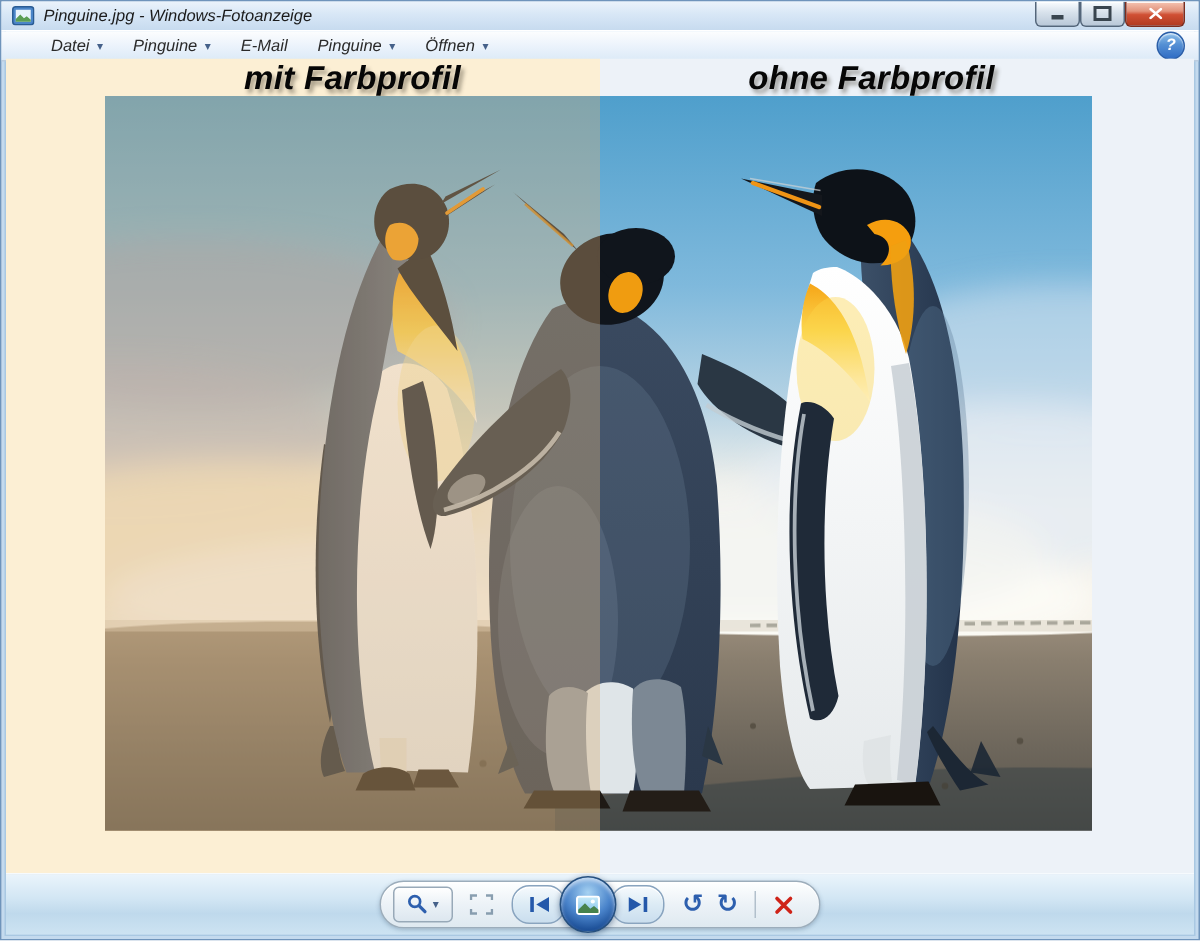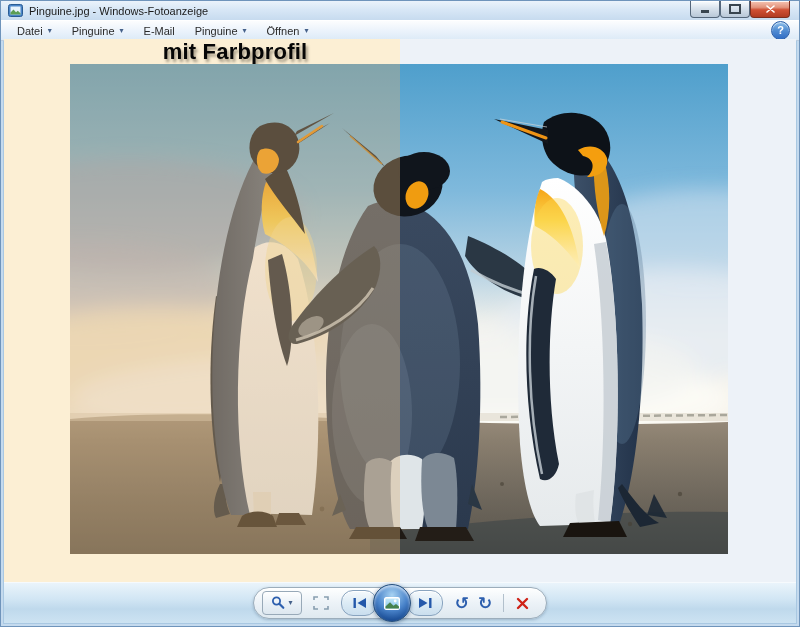--- a/index.html
+++ b/index.html
@@ -1,36 +1,36 @@
 <!DOCTYPE html>
 <html><head>
 <meta charset="utf-8">
 <style>
   html,body{margin:0;padding:0;width:800px;height:627px;overflow:hidden;
     font-family:"Liberation Sans",sans-serif;background:#fff;}
   .window{position:relative;width:798px;height:625px;border:1px solid #6f94bb;
     background:linear-gradient(180deg,#d3e4f5,#bdd6ec);
-    box-shadow:inset 0 0 0 2px #c4daee, inset 0 0 0 3px #a9c8e2;}
+    box-shadow:inset 0 0 0 2px #c4daee, inset 0 0 0 3px #a9c8e2;font-style:italic;}
   
   .titlebar{position:absolute;left:0;top:0;right:0;height:19px;display:flex;align-items:center;
     padding-left:7px;background:linear-gradient(180deg,#ebf3fb,#d8e7f6 45%,#c7dbef);}
   .app-icon{width:15px;height:13px;flex:0 0 auto;}
   .title-text{font-size:11px;color:#1b1b1b;margin-left:6px;white-space:nowrap;}
   .win-controls{position:absolute;top:0;right:9px;display:flex;}
   .wbtn{width:28px;height:16px;border:1px solid #54667a;border-top:none;
     border-radius:0 0 4px 4px;margin-left:0;position:relative;
     background:linear-gradient(180deg,#fafdff,#d8e2ec 45%,#b9c8d8);
     box-shadow:inset 0 1px 0 rgba(255,255,255,.85);display:flex;align-items:center;justify-content:center;}
   .wbtn.close{width:38px;border-color:#7c2d1e;
     background:linear-gradient(180deg,#f6c6b5,#e2937c 40%,#d05034 55%,#b13b22);}
   .glyph-min{width:8px;height:3px;background:#39454f;margin-top:5px;}
   .glyph-max{width:8px;height:6px;border:2px solid #39454f;}
   
   .menubar{position:absolute;left:0;top:19px;right:0;height:19px;display:flex;align-items:center;
-    padding-left:6px;font-size:11px;color:#2a2a2a;
+    padding-left:23px;font-size:11px;color:#2a2a2a;
     background:linear-gradient(180deg,#fcfdfe,#eaf2fb 55%,#dcea f7);
     background:linear-gradient(180deg,#fcfdfe,#eaf2fb 55%,#dceaf7);
     border-top:1px solid #ffffff;border-bottom:1px solid #bccddf;}
   .menu-item{display:flex;align-items:center;gap:5px;padding:2px 10px;cursor:default;}
   .menu-arrow{font-size:8px;color:#45618a;font-family:"DejaVu Sans",sans-serif;line-height:1;}
   .help-btn{margin-left:auto;margin-right:9px;width:17px;height:17px;border-radius:50%;
     border:1px solid #2a5ea8;color:#fff;font-size:11px;font-weight:bold;text-align:center;line-height:16px;
     background:linear-gradient(180deg,#8fc0ea,#5590d4 45%,#2f6cc4);
     box-shadow:inset 0 1px 1px rgba(255,255,255,.7);}
   
@@ -118,20 +118,21 @@
     </div>
     <div class="help-btn">
       <span>?</span>
     </div>
   </div>
 
   <div class="content">
     <div class="bg-left"></div>
     <div class="bg-right"></div>
     <div class="cmp-label cmp-left">mit Farbprofil</div>
+    <div class="cmp-label cmp-right">ohne Farbprofil</div>
 
     <svg class="photo" viewBox="0 0 658 490" preserveAspectRatio="none">
       <defs>
         <linearGradient id="gSky" x1="0" y1="0" x2="0" y2="1">
           <stop offset="0" stop-color="#4f9fcc"></stop>
             <stop offset="0.35" stop-color="#7fb9dc"></stop>
           <stop offset="0.58" stop-color="#b9d4e4"></stop>
             <stop offset="0.7" stop-color="#e8ecea"></stop>
           <stop offset="0.76" stop-color="#f7f4ec"></stop>
         </linearGradient>

